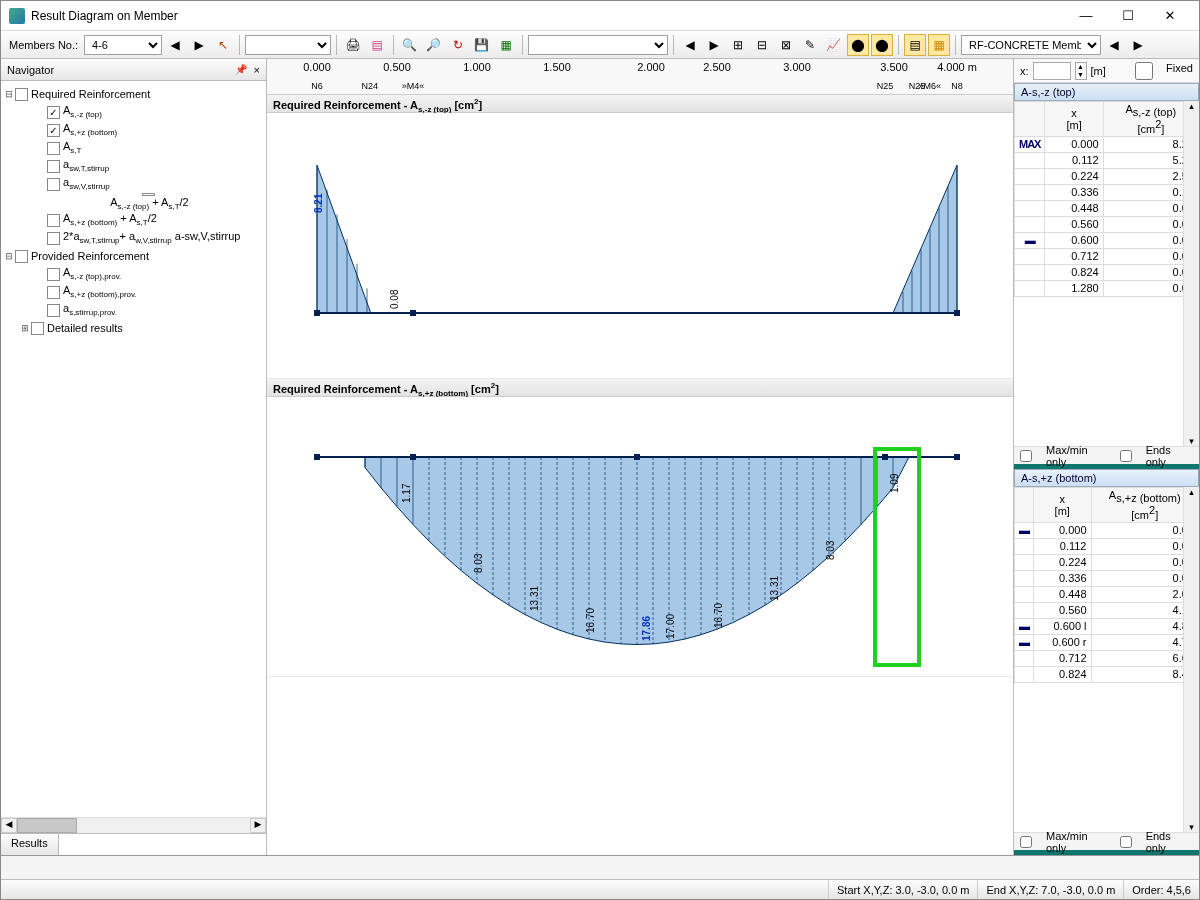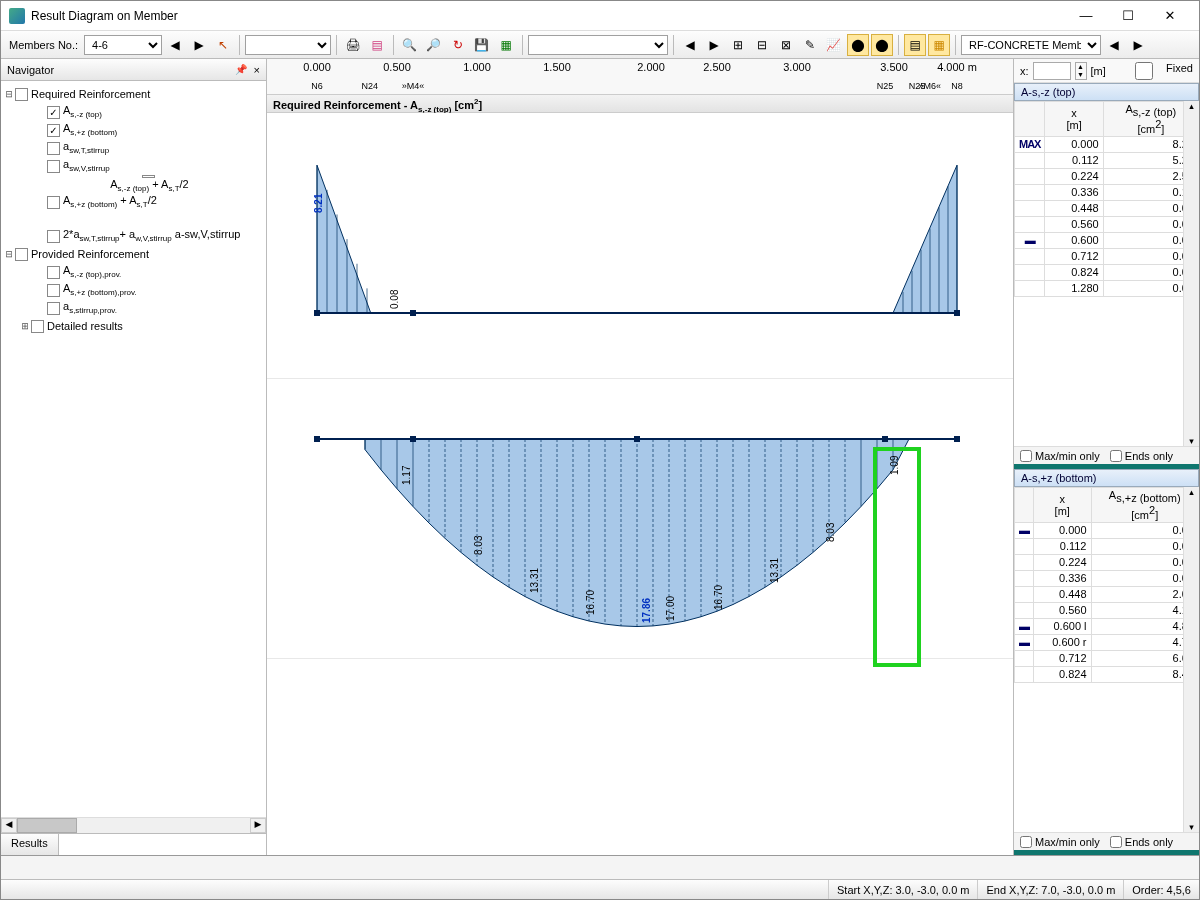--- a/index.html
+++ b/index.html
@@ -47,21 +47,21 @@
 .xbar input{width:38px;height:18px;border:1px solid #aaa}
 .xbar .spin{width:12px;height:18px;border:1px solid #aaa;font-size:7px;text-align:center;line-height:8px}
 .panel{display:flex;flex-direction:column;border-bottom:5px solid #0f766e}
 .panel-hdr{height:18px;background:linear-gradient(#e8f0fa,#cde0f5);border:1px solid #9ab;padding:2px 6px;font-size:11px;color:#003}
 .tbl{font-size:11px;border-collapse:collapse;width:100%}
 .tbl th,.tbl td{border:1px solid #ddd;padding:1px 4px;text-align:right;height:16px;font-weight:400}
 .tbl th{background:#f6f6f6;text-align:center}
 .tbl .mkcol{width:18px;text-align:center}
 .tbl .mk{color:#006;font-weight:bold;letter-spacing:-1px}
 .panel-foot{height:18px;display:flex;gap:10px;padding:2px 6px;background:#f4f4f4;border-top:1px solid #ddd}
-.panel-foot label{display:flex;align-items:center;gap:3px;font-size:11px}
+.panel-foot label{display:flex;align-items:center;gap:14px;font-size:11px}
 .panel-foot input{width:12px;height:12px}
 .hl{position:absolute;border:4px solid #1fd21f;pointer-events:none}
 .statusbar{height:20px;background:linear-gradient(#fdfdfd,#e6e6e6);border-top:1px solid #bbb;display:flex;align-items:flex-end;font-size:11px}
 .statusbar .cell{border-left:1px solid #ccc;padding:0 8px;height:100%;display:flex;align-items:center}
 .nav-bottom-bar{height:24px;border-top:1px solid #999;background:#f4f4f4}
 .vlabel{position:absolute;font-size:10px;transform:rotate(-90deg);transform-origin:left top}
 </style>
 </head>
 <body>
 
@@ -133,38 +133,43 @@
           <span class="txt">A<sub>s,-z (top)</sub></span>
         </div>
         <div class="tree-row" style="padding-left: 32px;">
           <span class="tg"></span>
           <span class="cb chk"></span>
           <span class="txt">A<sub>s,+z (bottom)</sub></span>
         </div>
         <div class="tree-row" style="padding-left: 32px;">
           <span class="tg"></span>
           <span class="cb "></span>
+          <span class="txt">A<sub>s,T</sub></span>
+        </div>
+        <div class="tree-row" style="padding-left: 32px;">
+          <span class="tg"></span>
+          <span class="cb "></span>
           <span class="txt">a<sub>sw,T,stirrup</sub></span>
         </div>
         <div class="tree-row" style="padding-left: 32px;">
           <span class="tg"></span>
           <span class="cb "></span>
           <span class="txt">a<sub>sw,V,stirrup</sub></span>
         </div>
         <div class="tree-row" style="padding-left: 32px; flex-direction: column;">
           <span class="tg"></span>
           <span class="cb "></span>
           <span class="txt">A<sub>s,-z (top)</sub> + A<sub>s,T</sub>/2</span>
         </div>
         <div class="tree-row" style="padding-left: 32px;">
           <span class="tg"></span>
           <span class="cb "></span>
           <span class="txt">A<sub>s,+z (bottom)</sub> + A<sub>s,T</sub>/2</span>
         </div>
-        <div class="tree-row" style="padding-left: 32px; margin-top: 16px;">
+        <div class="tree-row" style="padding-left: 32px;">
           <span class="tg"></span>
           <span class="cb "></span>
           <span class="txt">2*a<sub>sw,T,stirrup</sub>+ a<sub>w,V,stirrup</sub> a-sw,V,stirrup</span>
         </div>
         <div class="tree-row" style="padding-left: 0px;">
           <span class="tg">⊟</span>
           <span class="cb "></span>
           <span class="txt">Provided Reinforcement</span>
         </div>
         <div class="tree-row" style="padding-left: 32px;">
@@ -239,20 +244,21 @@
             <line x1="645" y1="200" x2="645" y2="157.77714285714285" stroke="#003060" stroke-width="0.7"></line>
             <line x1="636" y1="200" x2="636" y2="178.88857142857142" stroke="#003060" stroke-width="0.7"></line>
             <line x1="50" y1="200" x2="690" y2="200" stroke="#002050" stroke-width="2"></line>
             <rect x="47" y="197" width="6" height="6" fill="#002050"></rect>
             <rect x="687" y="197" width="6" height="6" fill="#002050"></rect>
             <rect x="143" y="197" width="6" height="6" fill="#002050"></rect>
           </svg>
           <div class="vlabel" style="left:46px;top:100px;color:#0030c0;font-weight:bold">8.21</div>
           <div class="vlabel" style="left:122px;top:196px">0.08</div>
         </div>
+      <div class="chart-hdr" id="ch2h">Required Reinforcement - A<sub>s,+z (bottom)</sub> [cm<sup>2</sup>]</div>
       <div class="plot" id="plot2" style="height:280px">
           <svg width="740" height="280">
             <path d="M 98 60 L 98 70.56291428571429 L 114 90.77022857142855 L 130 109.75285714285715 L 146 127.51080000000002 L 162 144.04405714285713 L 178 159.35262857142857 L 194 173.43651428571428 L 209.99999999999997 186.2957142857143 L 225.99999999999997 197.93022857142856 L 242 208.34005714285712 L 258 217.5252 L 274 225.48565714285715 L 290 232.2214285714286 L 306.00000000000006 237.73251428571427 L 322.00000000000006 242.01891428571432 L 338.00000000000006 245.08062857142858 L 354.0000000000001 246.91765714285714 L 370.00000000000006 247.53 L 386.0000000000001 246.91765714285714 L 402.0000000000001 245.08062857142855 L 418.0000000000001 242.01891428571426 L 434.0000000000001 237.73251428571425 L 450.0000000000001 232.22142857142853 L 466.00000000000017 225.48565714285706 L 482.00000000000017 217.5251999999999 L 498.00000000000017 208.340057142857 L 514.0000000000002 197.93022857142844 L 530.0000000000002 186.29571428571413 L 546.0000000000002 173.4365142857141 L 562.0000000000002 159.35262857142834 L 578.0000000000002 144.04405714285687 L 594.0000000000002 127.51079999999973 L 610.0000000000002 109.7528571428568 L 626.0000000000003 90.77022857142819 L 642 60 Z" fill="#a8c8e8" stroke="#003060"></path>
             <line x1="98" y1="60" x2="98" y2="70.56291428571429" stroke="#003060" stroke-width="0.7" stroke-dasharray=""></line>
             <line x1="114" y1="60" x2="114" y2="90.77022857142855" stroke="#003060" stroke-width="0.7" stroke-dasharray=""></line>
             <line x1="130" y1="60" x2="130" y2="109.75285714285715" stroke="#003060" stroke-width="0.7" stroke-dasharray=""></line>
             <line x1="146" y1="60" x2="146" y2="127.51080000000002" stroke="#003060" stroke-width="0.7" stroke-dasharray=""></line>
             <line x1="162" y1="60" x2="162" y2="144.04405714285713" stroke="#003060" stroke-width="0.7" stroke-dasharray="3,2"></line>
             <line x1="178" y1="60" x2="178" y2="159.35262857142857" stroke="#003060" stroke-width="0.7" stroke-dasharray="3,2"></line>
             <line x1="194" y1="60" x2="194" y2="173.43651428571428" stroke="#003060" stroke-width="0.7" stroke-dasharray="3,2"></line>

